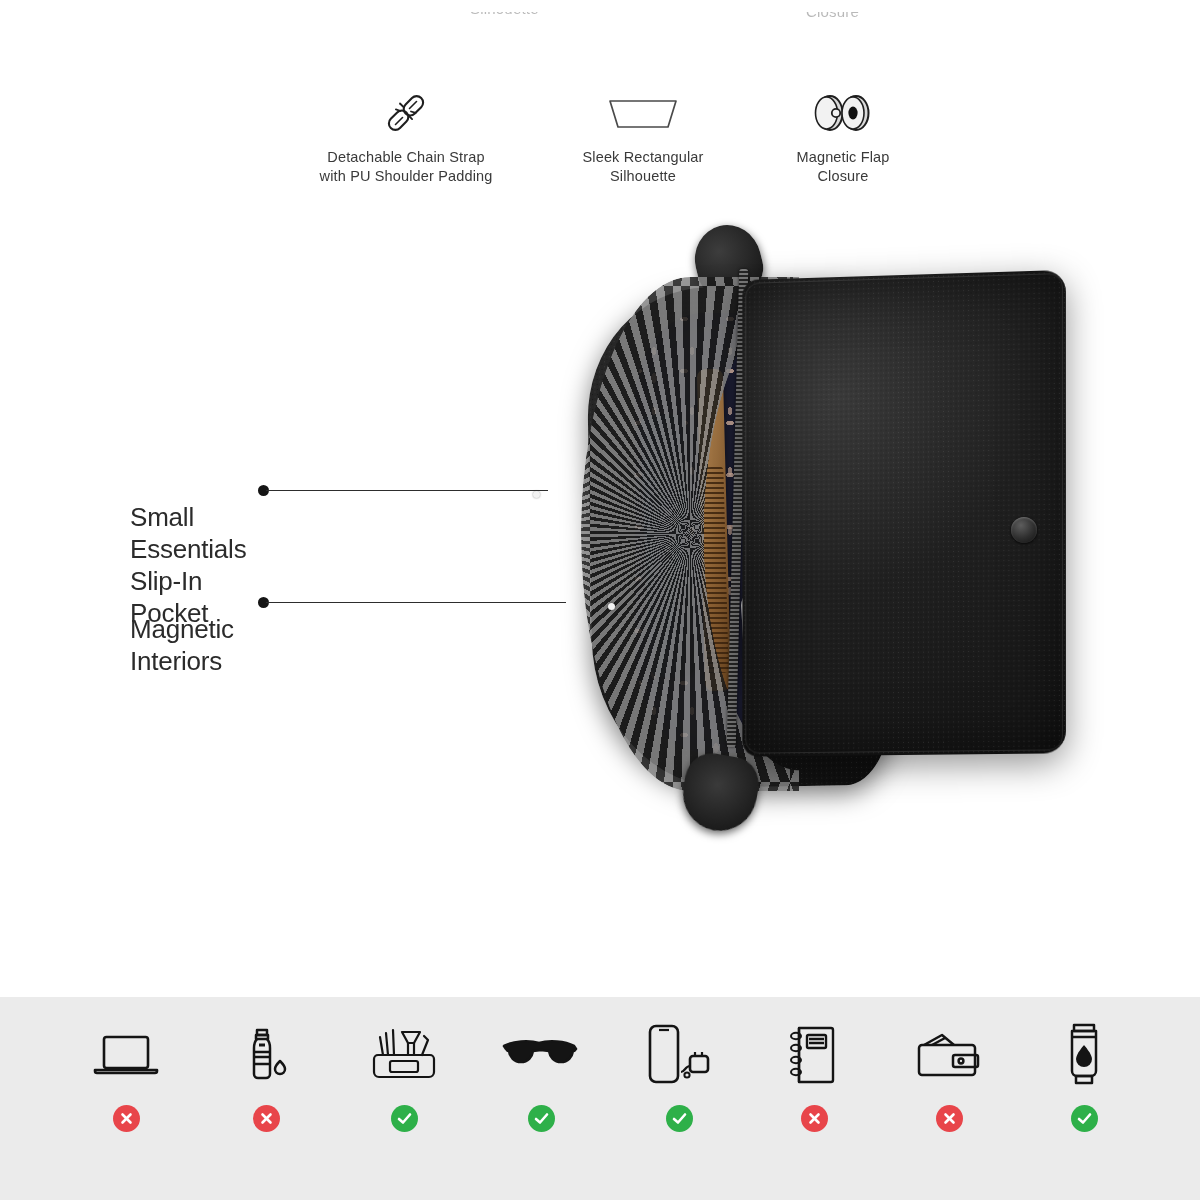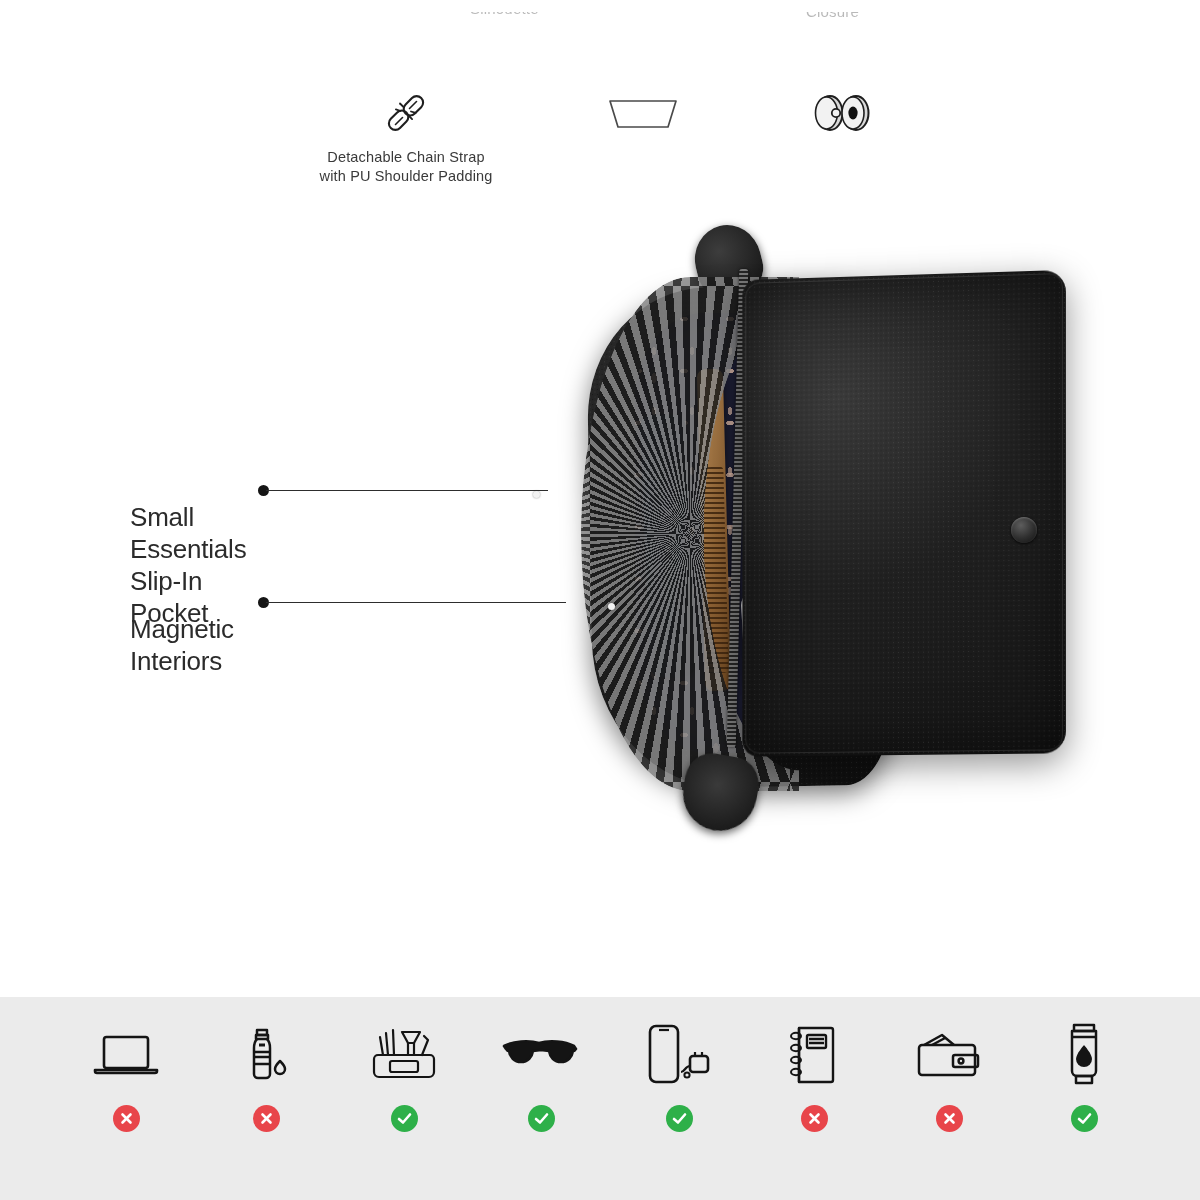--- a/index.html
+++ b/index.html
@@ -233,33 +233,37 @@
       <div class="flabel">Detachable Chain Strap
 with PU Shoulder Padding</div>
     </div>
 
     <div class="feat feat-2">
       <div class="ficon">
         <svg width="78" height="42" viewBox="0 0 78 42">
           <path d="M6 9 H72 L64 35 H14 Z" fill="none" stroke="#4a4a4a" stroke-width="1.7" stroke-linejoin="round"></path>
         </svg>
       </div>
+      <div class="flabel">Sleek Rectangular
+Silhouette</div>
     </div>
 
     <div class="feat feat-3">
       <div class="ficon">
         <svg width="72" height="46" viewBox="0 0 72 46">
           <ellipse cx="23" cy="23" rx="12.5" ry="17" fill="#d9d9d9" stroke="#1f1f1f" stroke-width="2"></ellipse>
           <ellipse cx="19.5" cy="23" rx="11" ry="16" fill="#f2f2f2" stroke="#1f1f1f" stroke-width="1.6"></ellipse>
           <circle cx="29" cy="23" r="4.2" fill="#f2f2f2" stroke="#1f1f1f" stroke-width="1.8"></circle>
           <ellipse cx="49" cy="23" rx="12.5" ry="17" fill="#d9d9d9" stroke="#1f1f1f" stroke-width="2"></ellipse>
           <ellipse cx="46" cy="23" rx="11" ry="16" fill="#f2f2f2" stroke="#1f1f1f" stroke-width="1.6"></ellipse>
           <ellipse cx="46" cy="23" rx="4.6" ry="6.4" fill="#111"></ellipse>
         </svg>
       </div>
+      <div class="flabel">Magnetic Flap
+Closure</div>
     </div>
   </div>
 
   <div class="bagwrap">
     <div class="strap-top"></div>
 
     <div class="body-back">
       <div class="grain"></div>
     </div>
 

